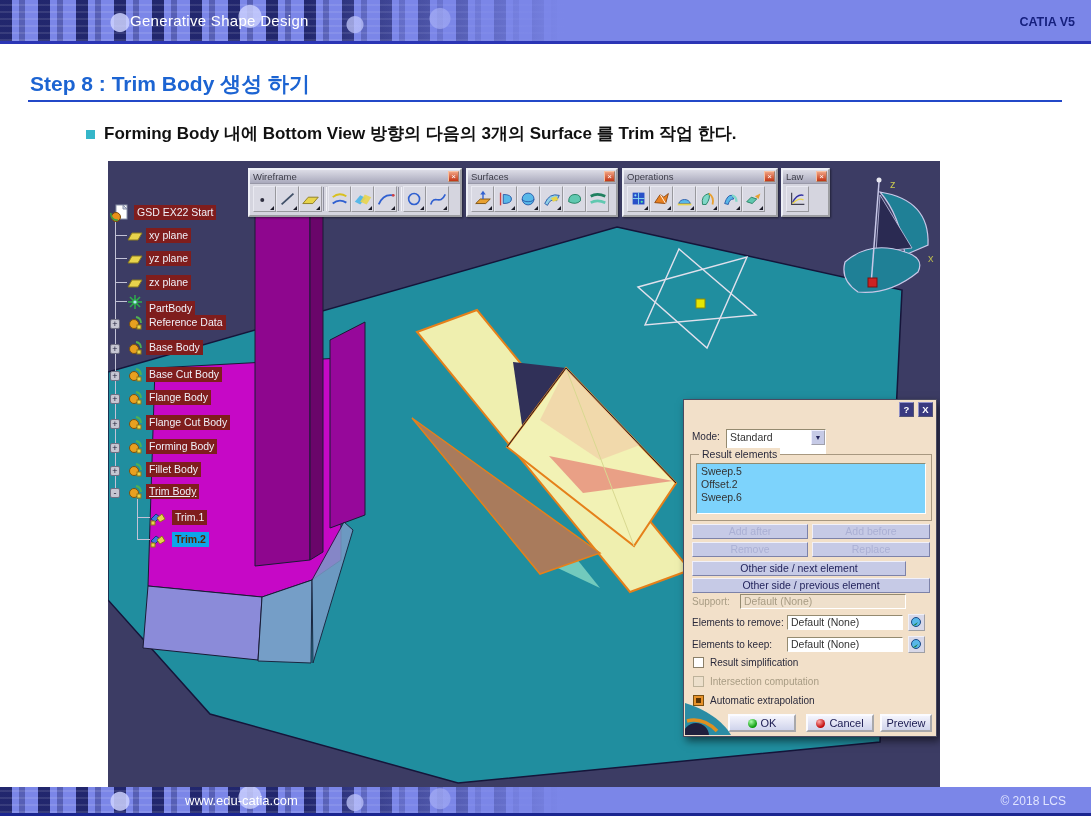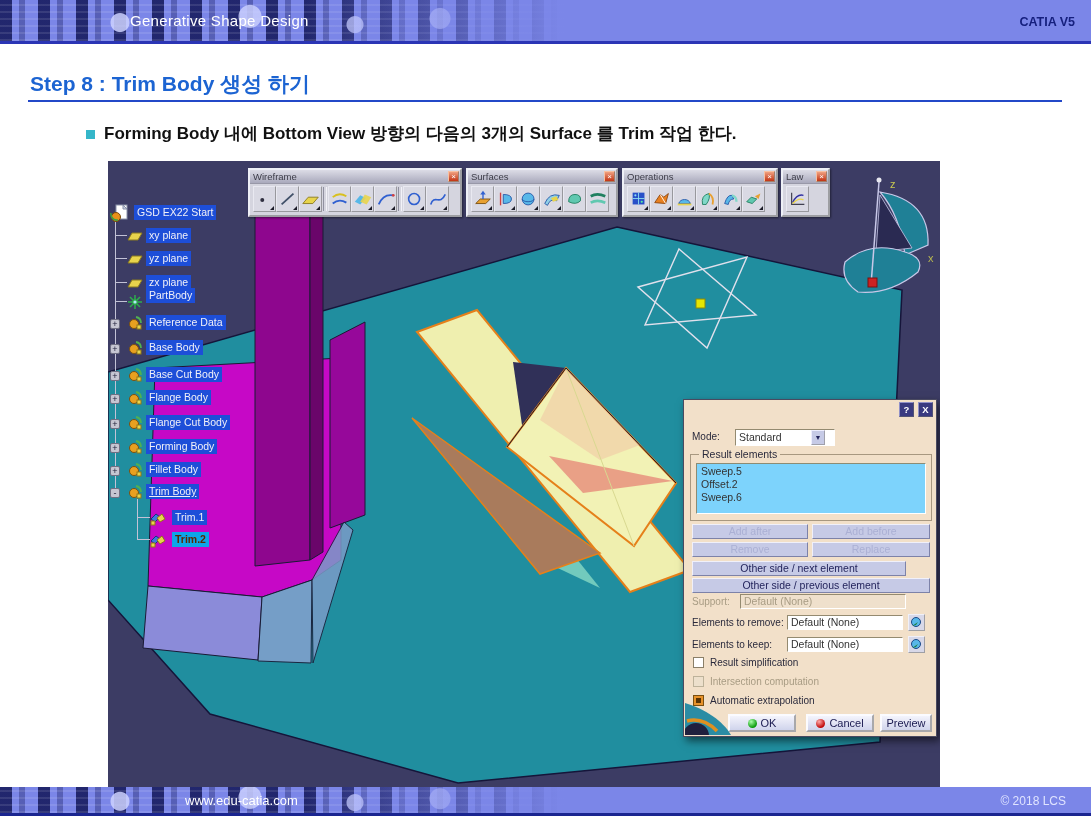--- a/index.html
+++ b/index.html
@@ -34,21 +34,21 @@
   
   #viewport { position:absolute; left:108px; top:161px; width:832px; height:626px; background:#3c3c64; overflow:hidden; }
   #scene { position:absolute; left:0; top:0; }
 
   
   .vline { position:absolute; width:1px; background:#c2c2d6; }
   .hstub { position:absolute; height:1px; background:#c2c2d6; }
   .exp { position:absolute; width:10px; height:10px; background:#c6c6d2; border:1px solid #6e6e82;
          color:#20203a; font-size:9px; line-height:8px; text-align:center; border-radius:2px; }
   .ticon { position:absolute; width:16px; height:16px; }
-  .chip { position:absolute; background:#1d4ed8; color:#f0f0f8; font-size:10.5px; line-height:15px;
+  .chip { position:absolute; background:#7f1d1d; color:#f0f0f8; font-size:10.5px; line-height:15px;
           padding:0 3px; white-space:nowrap; }
   .chip.u { text-decoration:underline; }
   .chip.sel { background:#0ea5e9; color:#5a2800; font-weight:bold; }
 
   
   .toolbar { position:absolute; background:#c9c9d6; border:2px outset #eef0f6; box-shadow:1px 1px 2px rgba(0,0,0,.45); }
   .tb-title { height:13px; padding:0 3px; font-size:9.5px; color:#3c3c48; line-height:13px;
               background:linear-gradient(180deg,#dcdce6,#a9a9bc); }
   .tb-close { position:absolute; top:1px; right:1px; width:11px; height:11px; text-align:center;
               background:linear-gradient(180deg,#f0a080,#c23414); border:1px outset #f8c0a0;
@@ -180,21 +180,21 @@
   <svg class="ticon" style="left:19px; top:133px;" viewBox="0 0 16 16">
     <circle cx="8" cy="8" r="3" fill="#58c068" stroke="#1c7a34"></circle>
     <g stroke="#2fa84f" stroke-width="1.6">
         <line x1="8" y1="1" x2="8" y2="15"></line>
         <line x1="1" y1="8" x2="15" y2="8"></line>
         <line x1="3" y1="3" x2="13" y2="13"></line>
         <line x1="13" y1="3" x2="3" y2="13"></line>
       </g>
     <circle cx="8" cy="8" r="1.6" fill="#b0e8f8"></circle>
   </svg>
-  <div class="chip" style="left:38px; top:127px;">PartBody</div>
+  <div class="chip" style="left:38px; top:140px;">PartBody</div>
 
   <div class="exp" style="left:2px; top:158px;">+</div>
   <svg class="ticon" style="left:19px; top:154px;" viewBox="0 0 16 16">
       <circle cx="7" cy="9" r="4.5" fill="#e8a020" stroke="#7a5010"></circle>
       <path d="M9,2 q5,1 5,6" stroke="#50b050" stroke-width="1.8" fill="none"></path>
       <rect x="10" y="10" width="4" height="4" fill="#e8d44c" stroke="#907818"></rect>
     </svg>
   <div class="chip" style="left:38px; top:154px;">Reference Data</div>
 
   <div class="exp" style="left:2px; top:183px;">+</div>
@@ -420,21 +420,21 @@
           </svg>
         </div>
     </div>
   </div>
 
   <div id="dialog">
     <div class="dlg-sys" style="right:22px;">?</div>
     <div class="dlg-sys" style="right:3px;">X</div>
 
     <div class="dlg-label" style="left:8px; top:31px;">Mode:</div>
-    <div class="dlg-input" style="left:42px; top:29px; width:100px; height:17px; line-height:15px;margin-left:9px;">Standard</div>
+    <div class="dlg-input" style="left:42px; top:29px; width:100px; height:25px; line-height:15px;">Standard</div>
     <div style="position:absolute; left:127px; top:30px; width:14px; height:15px; background:#c6cae6; border:1px outset #eef;
                 font-size:7px; color:#23245c; text-align:center; line-height:14px;">▼</div>
 
     <div class="groupbox" style="left:6px; top:54px; width:242px; height:67px;">
       <div class="groupbox-label">Result elements</div>
     </div>
     <div class="listbox" style="left:12px; top:63px; width:230px; height:51px;">
       <div>Sweep.5</div>
       <div>Offset.2</div>
       <div>Sweep.6</div>

